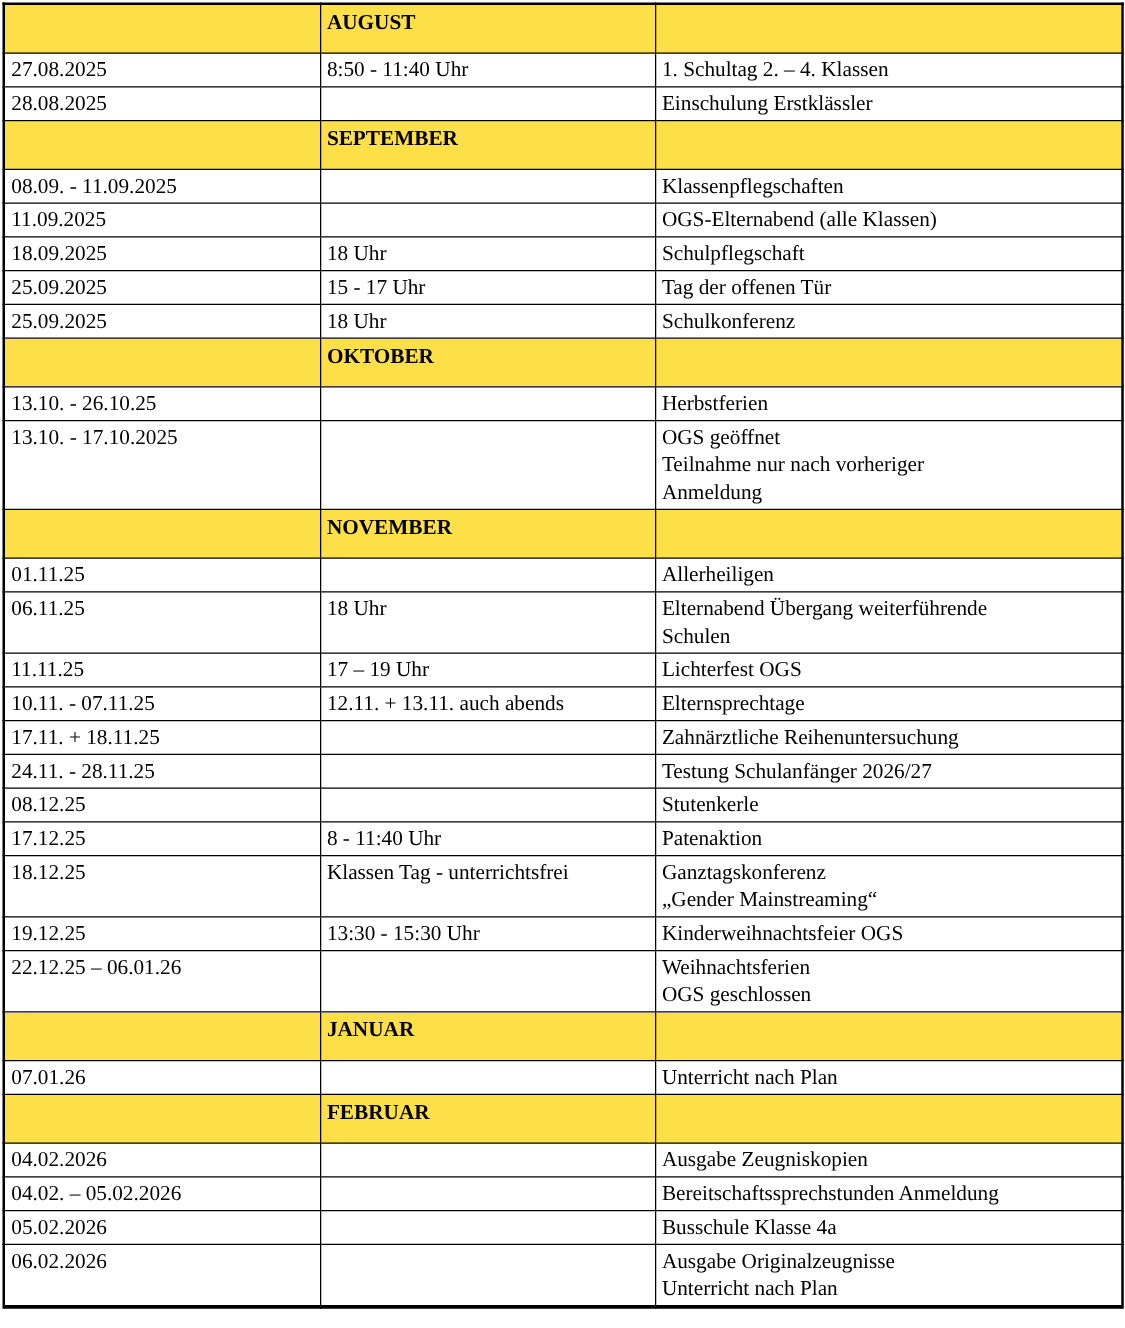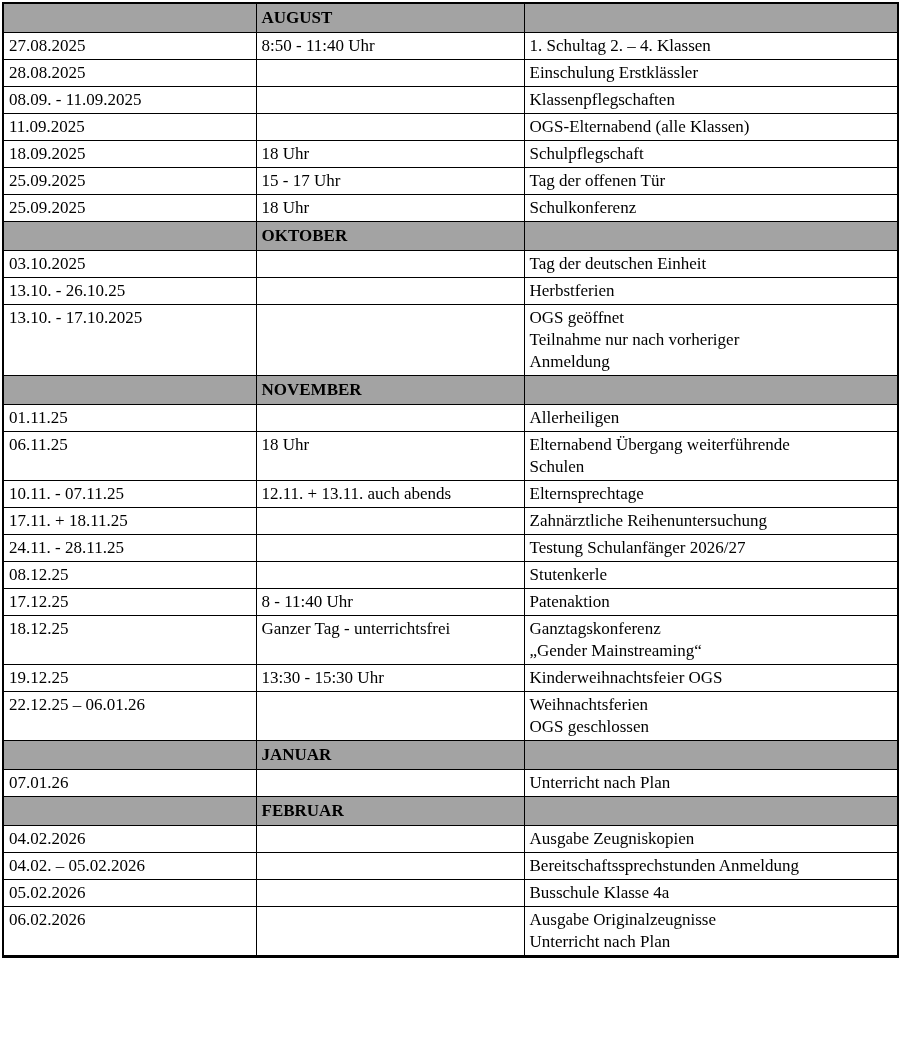--- a/index.html
+++ b/index.html
@@ -31,24 +31,24 @@
     line-height: 22px;
     padding: 2px 6px 2px 5px;
     vertical-align: top;
     white-space: pre-line;
     overflow: hidden;
   }
   table.calendar col.c-date  { width: 253px; }
   table.calendar col.c-time  { width: 268px; }
   table.calendar col.c-event { width: 374px; }
   tr.month td {
-    background: #a3a3a3;
+    background: #fde047;
     font-weight: bold;
     padding-top: 3px;
-    padding-bottom: 3px;
+    padding-bottom: 13px;
   }
 </style>
 </head>
 <body>
 
 <div class="page">
   <table class="calendar">
     <colgroup>
       <col class="c-date">
       <col class="c-time">
@@ -63,20 +63,25 @@
         <tr>
     <td>27.08.2025</td>
     <td>8:50 - 11:40 Uhr</td>
     <td>1. Schultag 2. – 4. Klassen</td>
   </tr>
         <tr>
     <td>28.08.2025</td>
     <td></td>
     <td>Einschulung Erstklässler</td>
   </tr>
+        <tr class="month">
+    <td></td>
+    <td>SEPTEMBER</td>
+    <td></td>
+  </tr>
         <tr>
     <td>08.09. - 11.09.2025</td>
     <td></td>
     <td>Klassenpflegschaften</td>
   </tr>
         <tr>
     <td>11.09.2025</td>
     <td></td>
     <td>OGS-Elternabend (alle Klassen)</td>
   </tr>
@@ -92,25 +97,20 @@
   </tr>
         <tr>
     <td>25.09.2025</td>
     <td>18 Uhr</td>
     <td>Schulkonferenz</td>
   </tr>
         <tr class="month">
     <td></td>
     <td>OKTOBER</td>
     <td></td>
-  </tr>
-        <tr>
-    <td>03.10.2025</td>
-    <td></td>
-    <td>Tag der deutschen Einheit</td>
   </tr>
         <tr>
     <td>13.10. - 26.10.25</td>
     <td></td>
     <td>Herbstferien</td>
   </tr>
         <tr>
     <td>13.10. - 17.10.2025</td>
     <td></td>
     <td>OGS geöffnet
@@ -127,20 +127,25 @@
     <td></td>
     <td>Allerheiligen</td>
   </tr>
         <tr>
     <td>06.11.25</td>
     <td>18 Uhr</td>
     <td>Elternabend Übergang weiterführende
 Schulen</td>
   </tr>
         <tr>
+    <td>11.11.25</td>
+    <td>17 – 19 Uhr</td>
+    <td>Lichterfest OGS</td>
+  </tr>
+        <tr>
     <td>10.11. - 07.11.25</td>
     <td>12.11. + 13.11. auch abends</td>
     <td>Elternsprechtage</td>
   </tr>
         <tr>
     <td>17.11. + 18.11.25</td>
     <td></td>
     <td>Zahnärztliche Reihenuntersuchung</td>
   </tr>
         <tr>
@@ -153,21 +158,21 @@
     <td></td>
     <td>Stutenkerle</td>
   </tr>
         <tr>
     <td>17.12.25</td>
     <td>8 - 11:40 Uhr</td>
     <td>Patenaktion</td>
   </tr>
         <tr>
     <td>18.12.25</td>
-    <td>Ganzer Tag - unterrichtsfrei</td>
+    <td>Klassen Tag - unterrichtsfrei</td>
     <td>Ganztagskonferenz
 „Gender Mainstreaming“</td>
   </tr>
         <tr>
     <td>19.12.25</td>
     <td>13:30 - 15:30 Uhr</td>
     <td>Kinderweihnachtsfeier OGS</td>
   </tr>
         <tr>
     <td>22.12.25 – 06.01.26</td>

